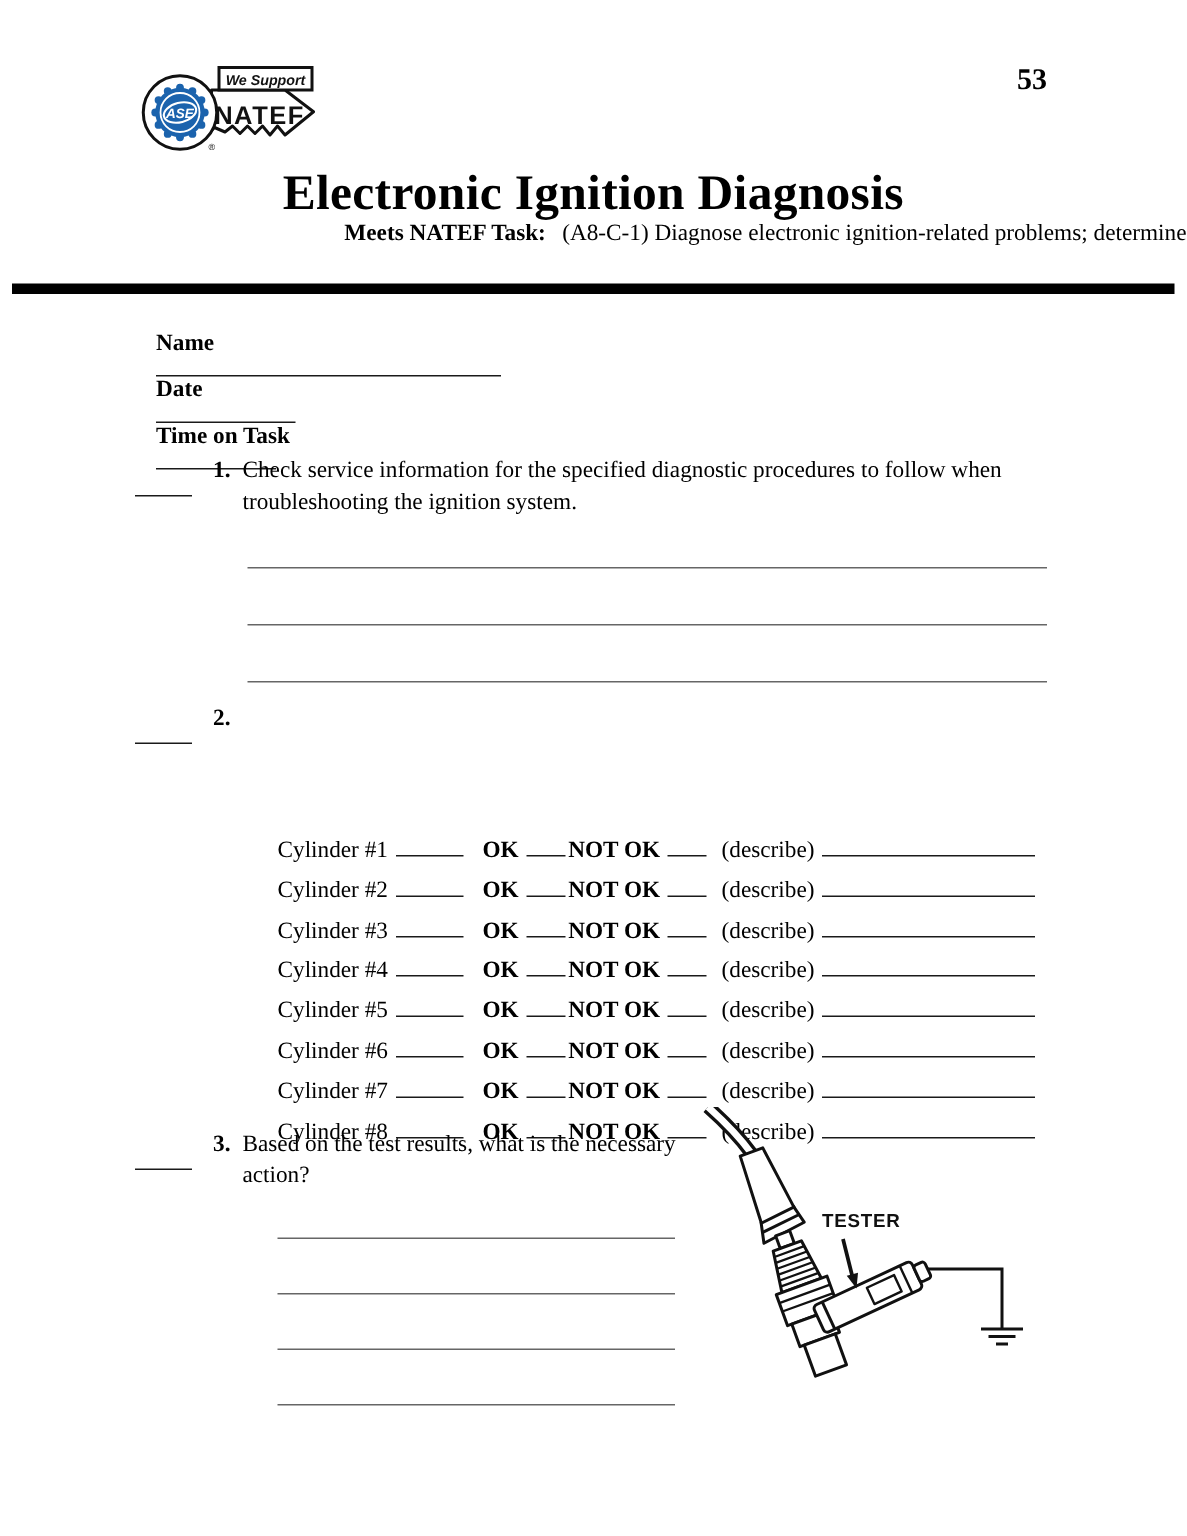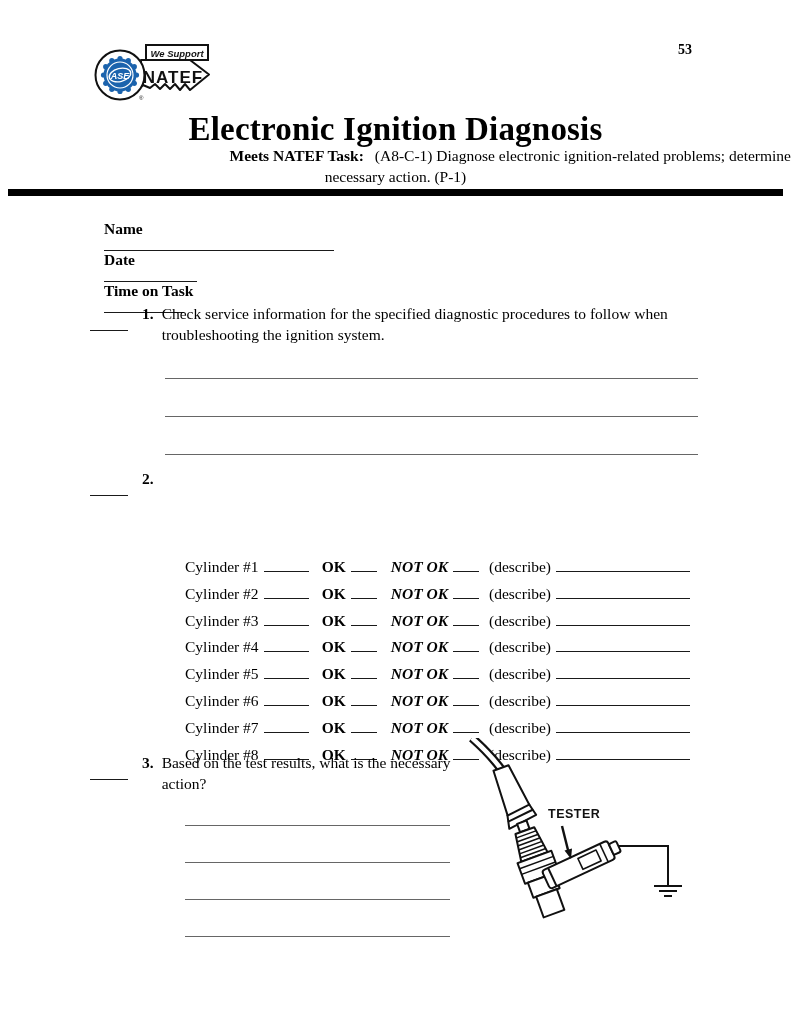--- a/index.html
+++ b/index.html
@@ -1,20 +1,20 @@
 <!DOCTYPE html>
 <html><head>
 <meta charset="utf-8">
 <style>
   html,body{margin:0;padding:0;background:#fff;}
   .page{position:relative;width:791px;height:1024px;background:#fff;overflow:hidden;
         font-family:"Liberation Serif",serif;color:#000;font-size:15.5px;}
   
   .logo{position:absolute;left:93px;top:44px;width:123px;height:58px;}
-  .pagenum{position:absolute;left:678px;top:42px;font-weight:bold;font-size:14px;}
+  .pagenum{position:absolute;left:678px;top:42px;font-weight:bold;font-size:20px;}
   .title{position:absolute;left:0;top:111px;width:100%;text-align:center;
          font-size:33px;font-weight:bold;letter-spacing:.2px;}
   .meets1{position:absolute;left:0;top:147px;width:100%;text-align:right;}
   .meets2{position:absolute;left:0;top:168px;width:100%;text-align:center;}
   .meets1 .lbl{font-weight:bold;}
   .meets1 .txt{margin-left:7px;}
   .rule{position:absolute;left:8px;right:8px;top:189px;height:7px;background:#000;}
   
   .frow{position:absolute;left:90px;display:flex;align-items:baseline;font-weight:bold;}
   .blank{display:inline-block;border-bottom:1.6px solid #1a1a1a;height:12px;}
@@ -39,21 +39,21 @@
   #lines1 .aline{height:37px;}
   #lines3{left:185px;top:789px;width:265px;}
   #lines3 .aline{height:36px;}
   
   .cyls{position:absolute;left:185px;top:519px;width:505px;}
   .cyl-row{display:flex;align-items:baseline;height:26.8px;}
   .cyl-label{white-space:nowrap;}
   .b-res{width:45px;margin-left:5px;}
   .okl{font-weight:bold;margin-left:13px;}
   .b-ok{width:26px;margin-left:5px;}
-  .nokl{font-weight:bold;margin-left:14px;white-space:nowrap;font-style:italic;}
+  .nokl{font-weight:bold;margin-left:2px;white-space:nowrap;}
   .b-nok{width:26px;margin-left:5px;}
   .descl{margin-left:10px;white-space:nowrap;margin-top:39px;}
   .b-desc{flex:1;margin-left:5px;}
   
   .figure{position:absolute;left:460px;top:738px;width:290px;height:260px;}
   svg text{font-family:"Liberation Sans",sans-serif;}
 </style>
 </head>
 <body>
 
@@ -88,21 +88,20 @@
     </svg>
   </div>
 
   <div class="pagenum">53</div>
 
   <div class="title">Electronic Ignition Diagnosis</div>
   <div class="meets1">
     <span class="lbl">Meets NATEF Task:</span>
     <span class="txt">(A8-C-1) Diagnose electronic ignition-related problems; determine</span>
   </div>
-  <div class="meets2">necessary action.  (P-1)</div>
 
   <div class="rule"></div>
 
   <div class="frow" style="top:220px;flex-direction:column;">
     <span>Name</span>
     <span class="blank b-name"></span>
     <span class="ml12">Date</span>
     <span class="blank b-date"></span>
     <span class="ml14">Time on Task</span>
     <span class="blank b-time"></span>

